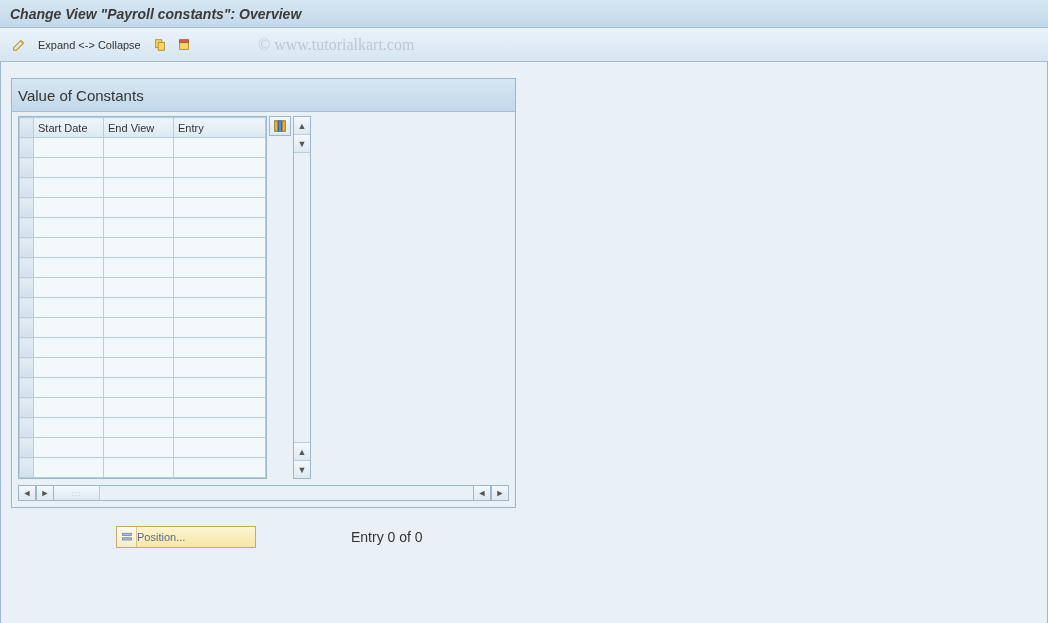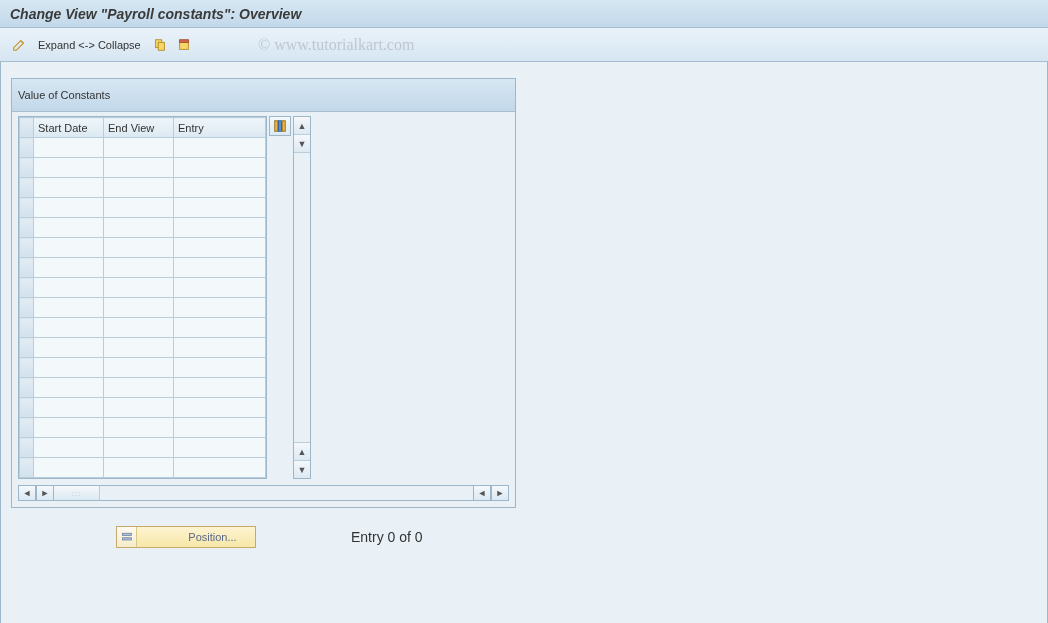--- a/index.html
+++ b/index.html
@@ -91,21 +91,21 @@
       margin-top: 4px;
       padding-bottom: 6px;
     }
     .groupbox-header {
       background: linear-gradient(#d7e7f3, #c2d8ea);
       border-bottom: 1px solid #a7bed1;
       height: 32px;
       display: flex;
       align-items: center;
       padding: 16px 6px;
-      font-size: 11px;
+      font-size: 15px;
     }
     .table-area {
       display: flex;
       padding: 4px 4px 4px 6px;
       gap: 2px;
     }
     .grid {
       border: 1px solid #9db7ca;
       background: #f3f8fb;
     }
@@ -238,22 +238,20 @@
       width: 20px;
       height: 100%;
       border-right: 1px solid #d8c68a;
       display: flex;
       align-items: center;
       justify-content: center;
       background: linear-gradient(#fefaf0, #f6eccb);
     }
     .position-btn .pblabel {
       flex: 1;
-      text-align: center;
-      padding-left: 33px;
     }
     .entry-label {
       margin-left: 95px;
       font-size: 14px;
       color: #333;
     }
     .outer-border {
       border: 1px solid #9db7ca;
       border-top: none;
       height: calc(623px - 56px);

